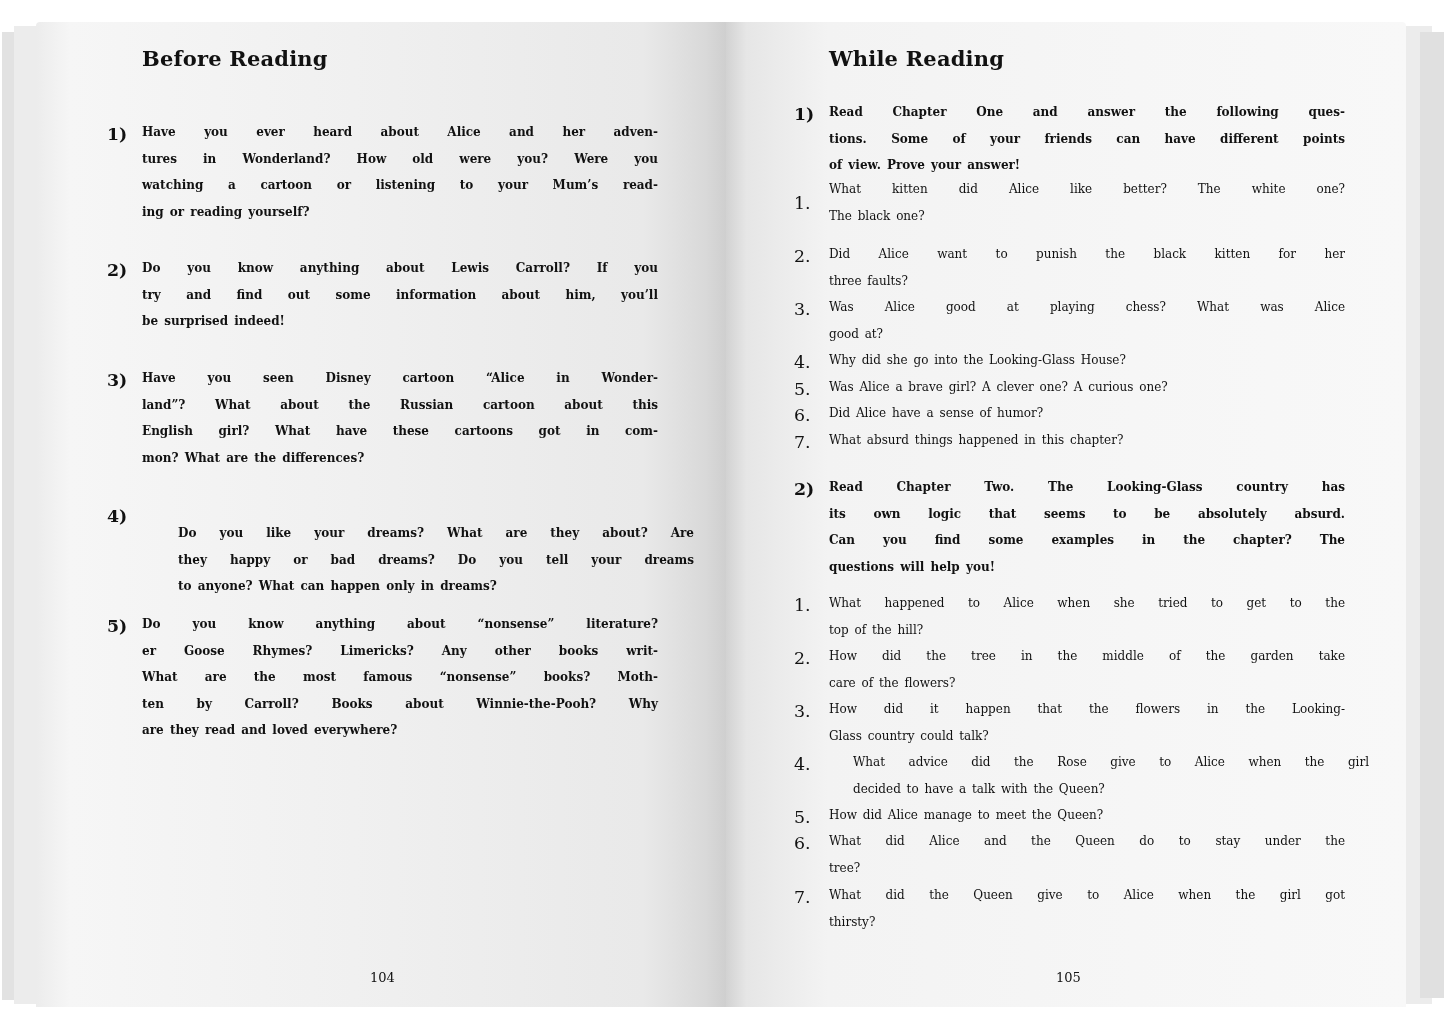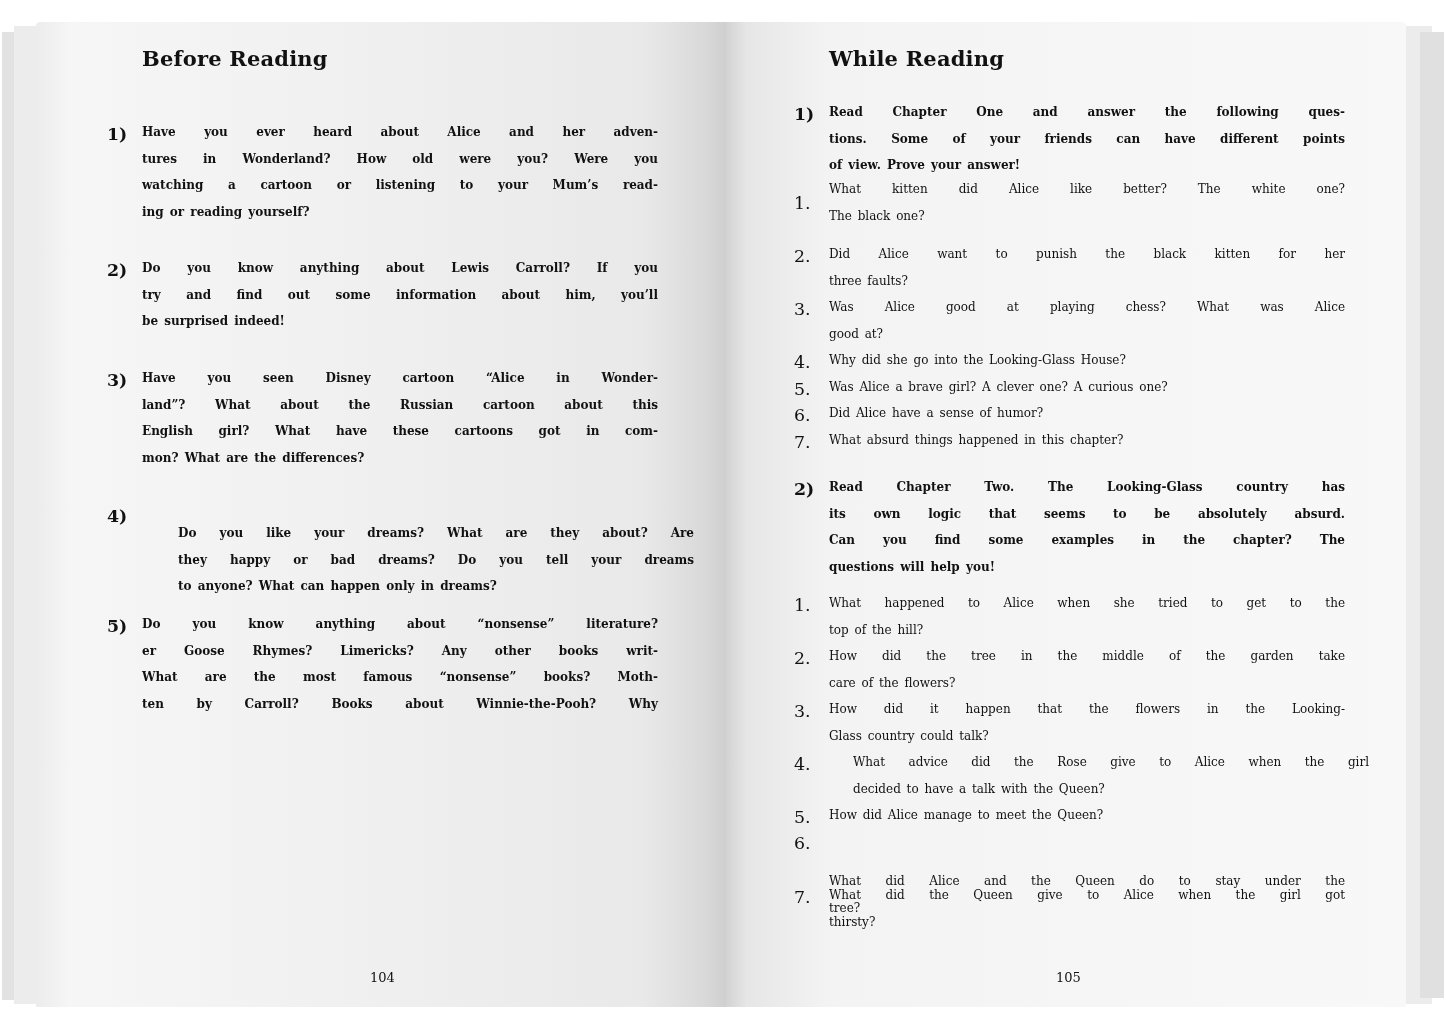--- a/index.html
+++ b/index.html
@@ -61,20 +61,21 @@
       <span class="line">Do you like your dreams? What are they about? Are</span>
       <span class="line">they happy or bad dreams? Do you tell your dreams</span>
       <span class="line last">to anyone? What can happen only in dreams?</span>
     </div>
     <div class="num bold" style="left: 107px; top: 616px;">5)</div>
     <div class="block bold" style="left: 142px; top: 611px; width: 516px;">
       <span class="line">Do you know anything about “nonsense” literature?</span>
       <span class="line">er Goose Rhymes? Limericks? Any other books writ-</span>
       <span class="line">What are the most famous “nonsense” books? Moth-</span>
       <span class="line">ten by Carroll? Books about Winnie-the-Pooh? Why</span>
+      <span class="line last">are they read and loved everywhere?</span>
     </div>
   </div>
 <div id="right-content">
     <div class="num bold" style="left: 794px; top: 104px;">1)</div>
     <div class="block bold" style="left: 829px; top: 99px; width: 516px;">
       <span class="line">Read Chapter One and answer the following ques-</span>
       <span class="line">tions. Some of your friends can have different points</span>
       <span class="line last">of view. Prove your answer!</span>
     </div>
     <div class="num" style="left: 794px; top: 193px;">1.</div>
@@ -133,21 +134,21 @@
     <div class="num" style="left: 794px; top: 754px;">4.</div>
     <div class="block" style="left: 829px; top: 749px; width: 516px; margin-left: 24px;">
       <span class="line">What advice did the Rose give to Alice when the girl</span>
       <span class="line last">decided to have a talk with the Queen?</span>
     </div>
     <div class="num" style="left: 794px; top: 807px;">5.</div>
     <div class="block" style="left: 829px; top: 802px; width: 516px;">
       <span class="line last">How did Alice manage to meet the Queen?</span>
     </div>
     <div class="num" style="left: 794px; top: 833px;">6.</div>
-    <div class="block" style="left: 829px; top: 868px; width: 516px;">
+    <div class="block" style="left: 829px; top: 828px; width: 516px;">
       <span class="line">What did Alice and the Queen do to stay under the</span>
       <span class="line last">tree?</span>
     </div>
     <div class="num" style="left: 794px; top: 887px;">7.</div>
     <div class="block" style="left: 829px; top: 882px; width: 516px;">
       <span class="line">What did the Queen give to Alice when the girl got</span>
       <span class="line last">thirsty?</span>
     </div>
   </div>
 

